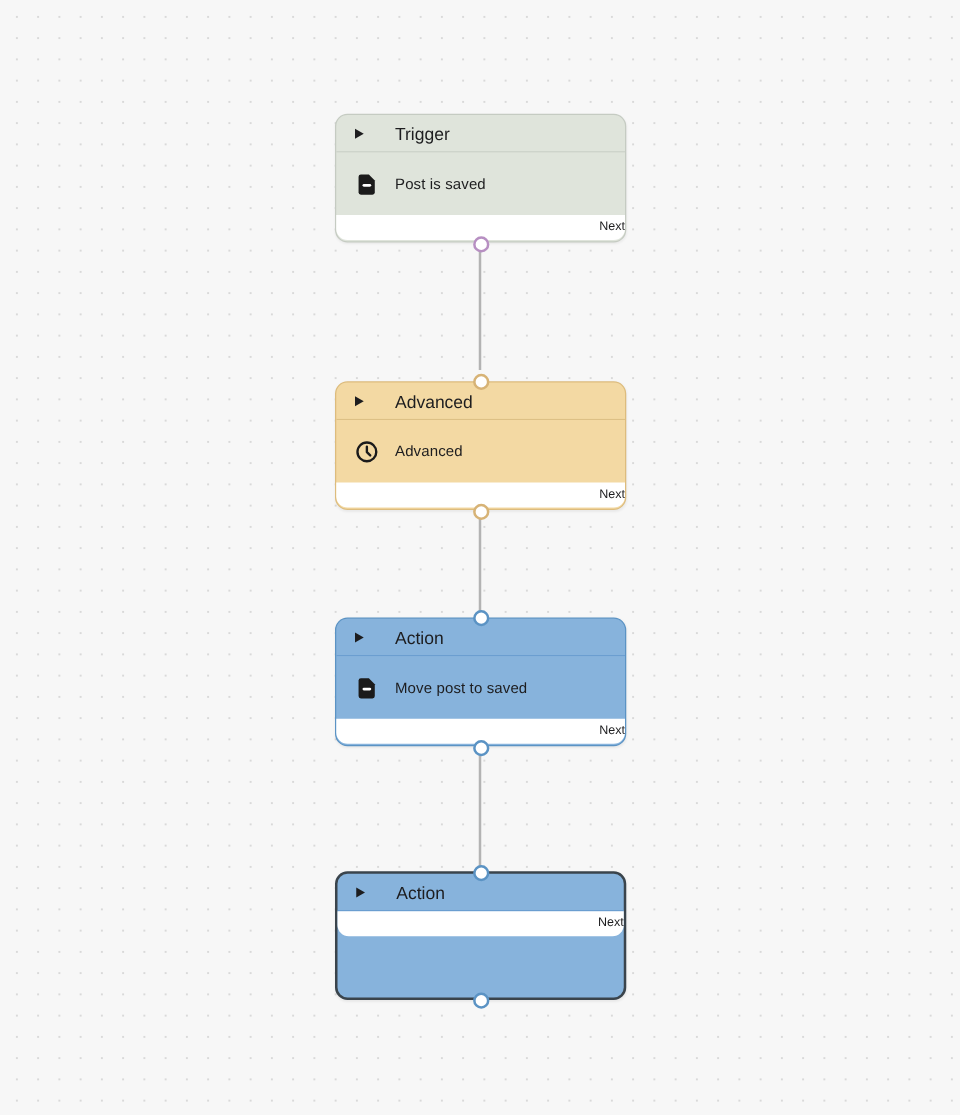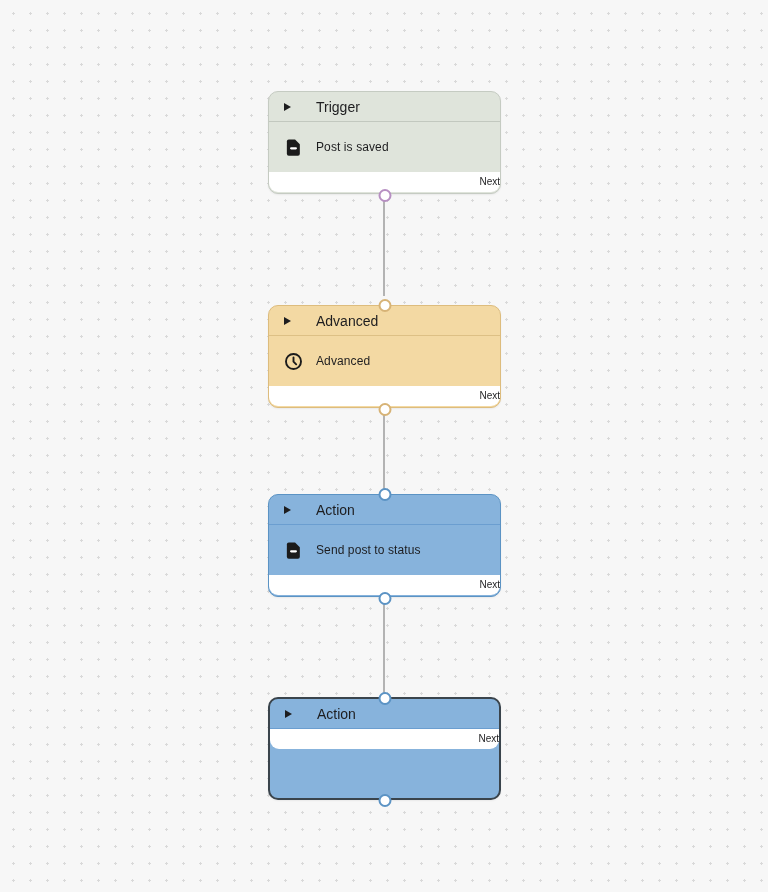--- a/index.html
+++ b/index.html
@@ -124,21 +124,21 @@
       <span class="tri"></span>
       <span class="cat-label">Action</span>
     </div>
     <div class="node-body">
       <span class="node-icon">
         <svg width="19" height="19" viewBox="0 0 24 24">
           <path d="M6 2 h8 l6 6 v12 a2.4 2.4 0 0 1 -2.4 2.4 H6 a2.4 2.4 0 0 1 -2.4 -2.4 V4.4 A2.4 2.4 0 0 1 6 2 z" fill="#1b1b1b"></path>
           <rect x="7.6" y="11.6" width="8.8" height="2.8" rx="1.4" fill="#ffffff"></rect>
         </svg>
       </span>
-      <span class="body-label">Send post to status</span>
+      <span class="body-label">Move post to saved</span>
     </div>
     <div class="node-footer">
       <span class="footer-label">Next</span>
     </div>
     <span class="port port-out"></span>
   </div>
 
   <div class="node n3 selected" style="--node-bg: #87b3dc; --node-border: #3a444c; --node-divider: #6b9ed0; --node-port: #5b93c4;">
     <span class="port port-in"></span>
     <div class="node-header">

